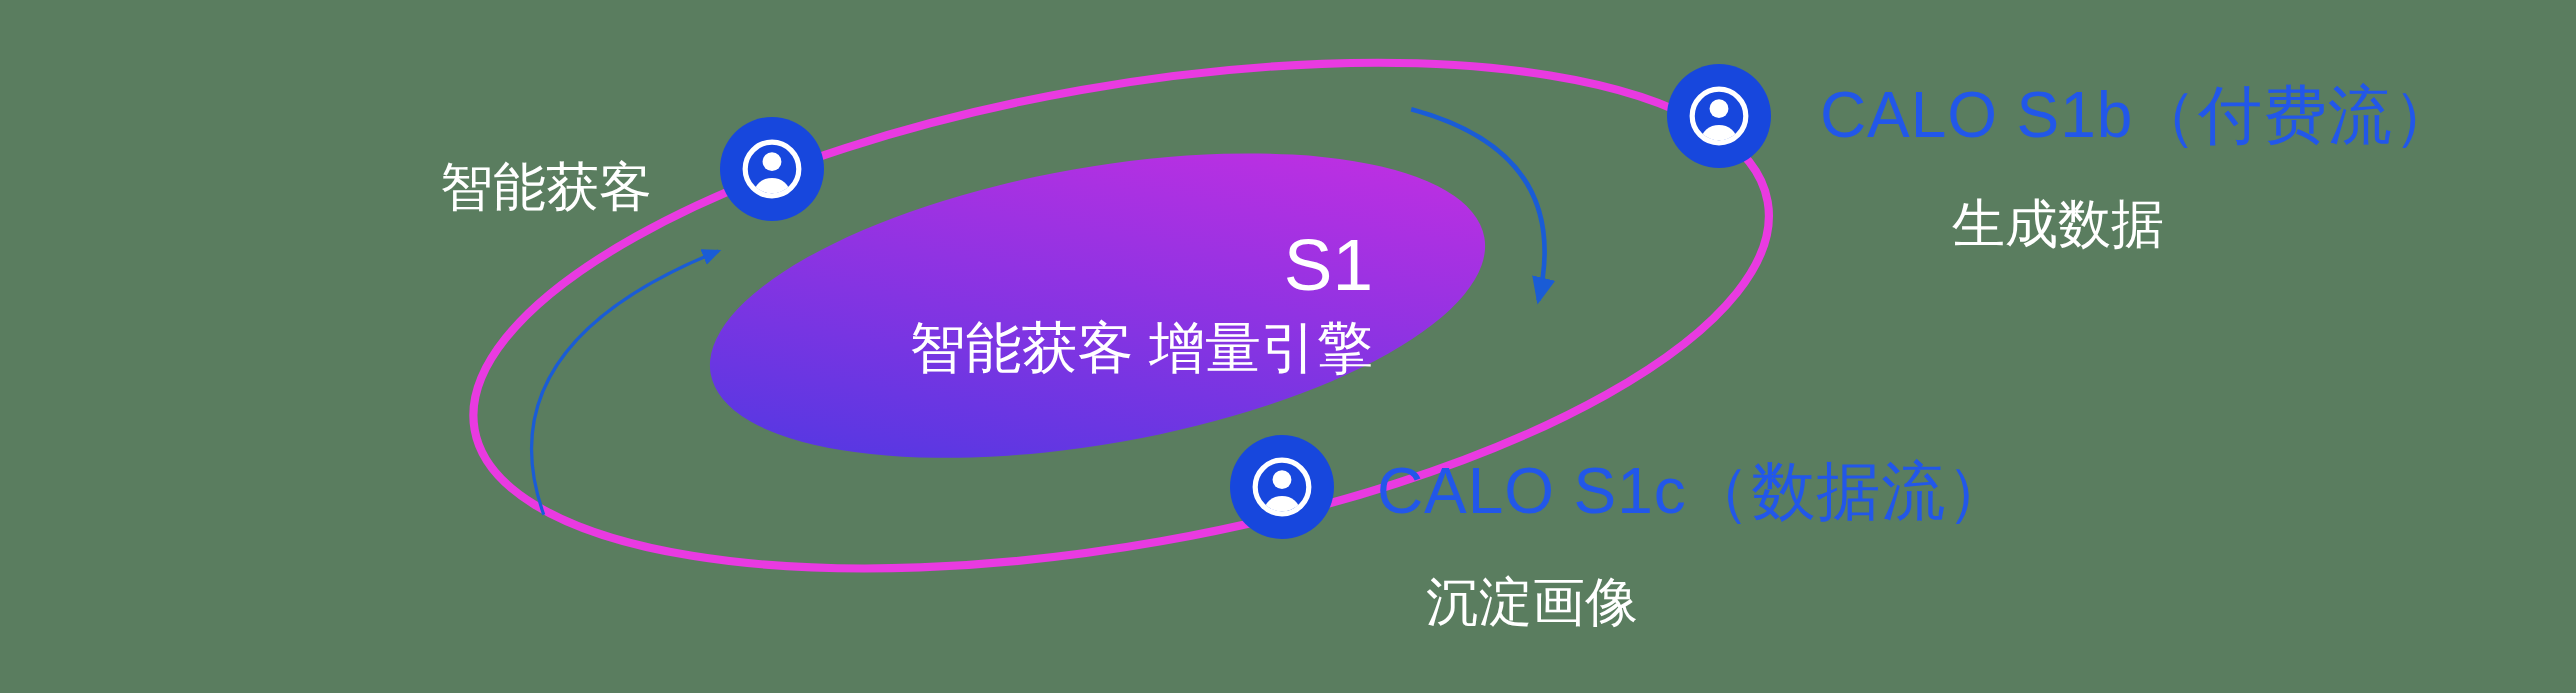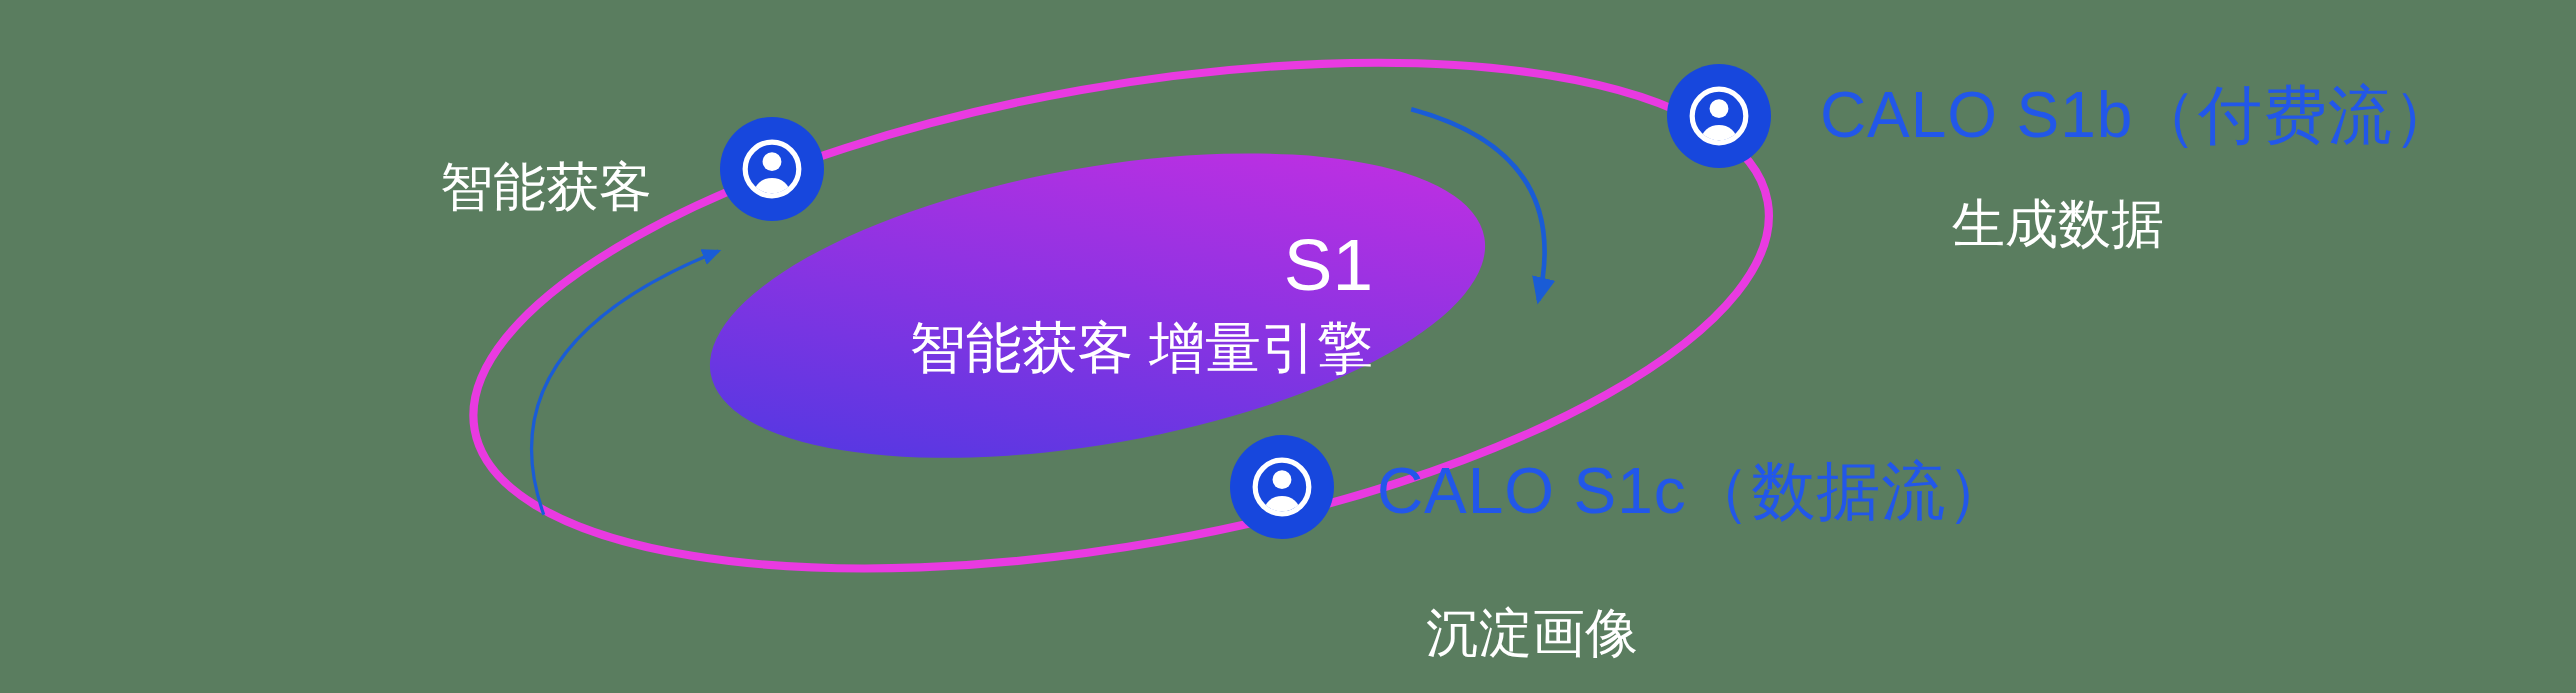--- a/index.html
+++ b/index.html
@@ -111,16 +111,16 @@
   <svg class="node-icon" style="left:1667px; top:64px;" viewBox="0 0 64 64">
     <use href="#userIcon" width="64" height="64"></use>
   </svg>
   <div class="label" style="left:1820px; top:79px;">CALO S1b（付费流）</div>
   <div class="sublabel" style="left:1952px; top:194px;text-align:right;">生成数据</div>
 
   <svg class="node-icon" style="left:1230px; top:435px;" viewBox="0 0 64 64">
     <use href="#userIcon" width="64" height="64"></use>
   </svg>
   <div class="label" style="left:1377px; top:455px;text-align:center;">CALO S1c（数据流）</div>
-  <div class="sublabel" style="left:1426px; top:572px;margin-top:31px;">沉淀画像</div>
+  <div class="sublabel" style="left:1426px; top:572px;">沉淀画像</div>
 
 </div>
 
 
 </body></html>

